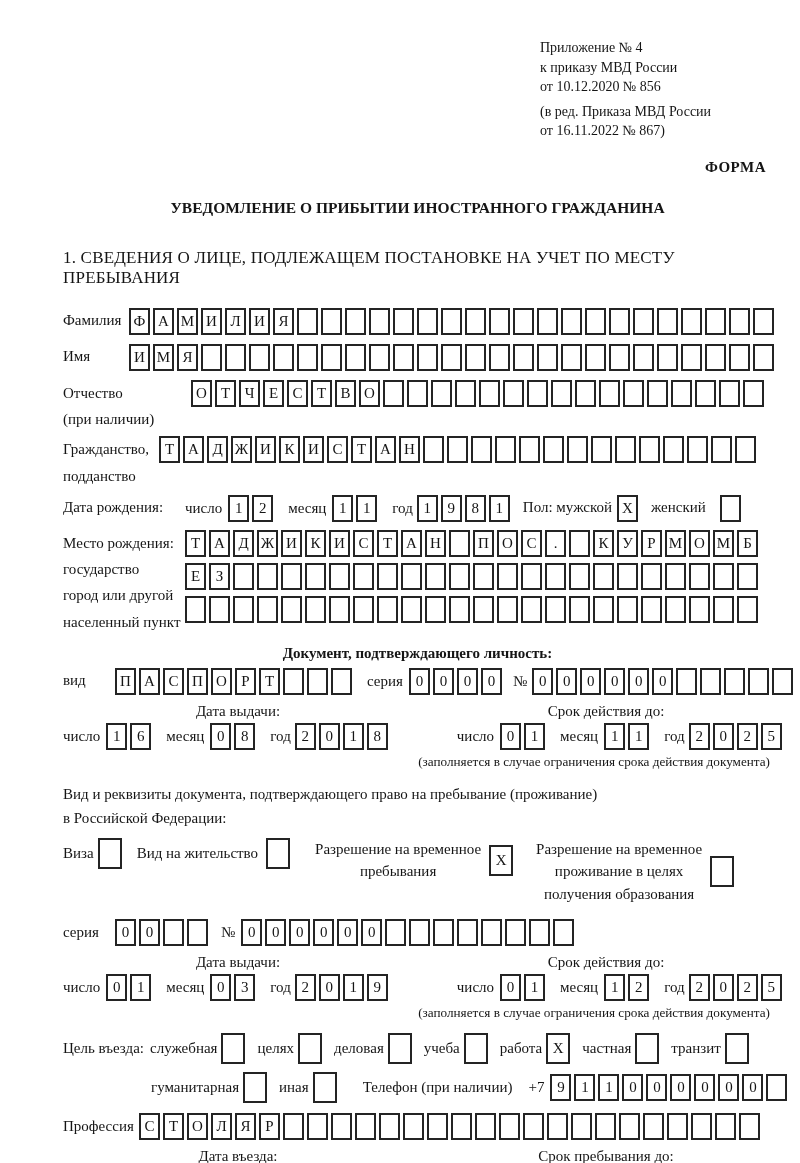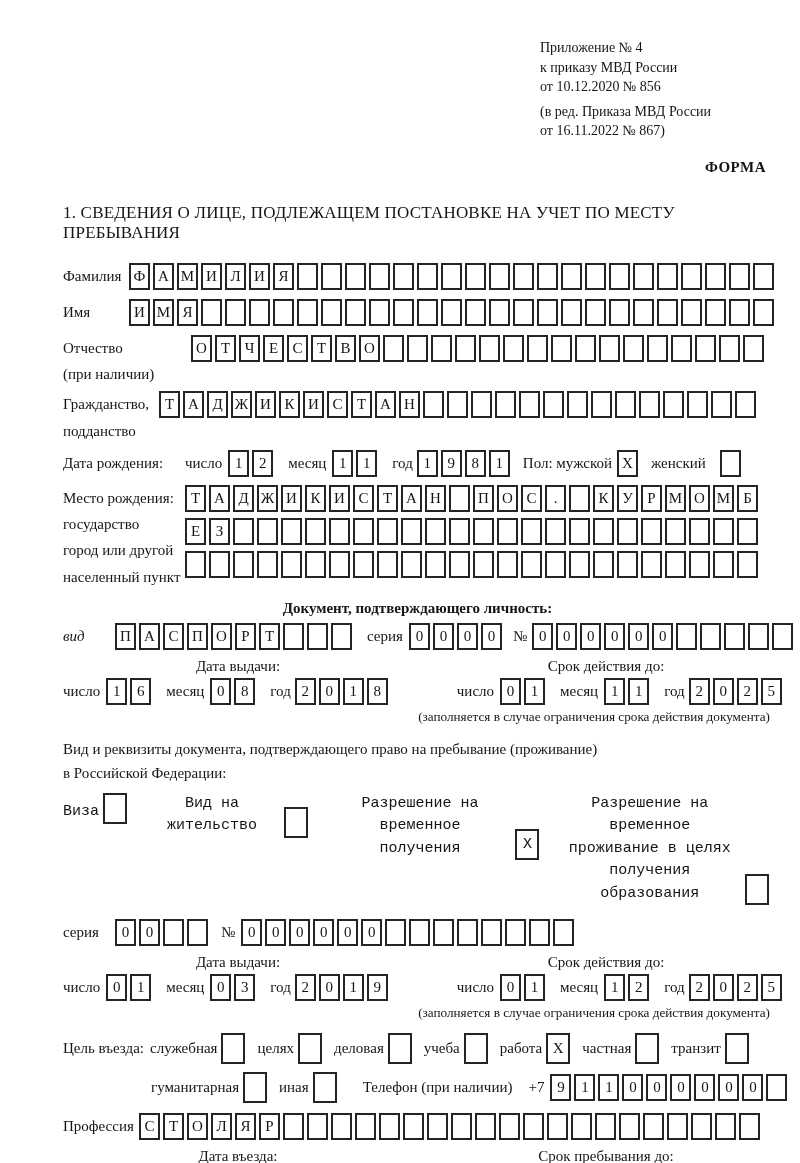--- a/index.html
+++ b/index.html
@@ -39,42 +39,42 @@
     display: inline-flex; align-items: center; justify-content: center;
     font-size: 15px;
     background: #fff;
   }
   .cells.cb .cell { width: 24px; height: 31px; }
 
   .w66 { width: 66px; }
   .w128 { width: 128px; }
   .w96 { width: 96px; }
   .w122 { width: 122px; }
-  .w52 { width: 52px; font-style: italic; }
+  .w52 { width: 52px; }
   .w76 { width: 76px; }
 
   .dgroup { display: flex; align-items: center; }
   .dlbl { font-size: 15px; margin: 0 6px 0 12px; }
   .dlbl.first { margin-left: 0; }
 
   .stack { display: flex; flex-direction: column; }
   .stack .cells { margin-bottom: 6px; }
 
   .doc-heading { text-align: center; font-weight: bold; font-size: 15px; margin-top: 10px; }
 
   .hdr-row { display: flex; font-size: 15px; margin-top: 8px; }
   .hdr-issue { width: 350px; text-align: center; }
   .hdr-valid { width: 330px; text-align: center; margin-left: 28px; }
 
   .note { font-size: 13.2px; text-align: right; margin-top: 4px; margin-right: 2px; }
 
   .intro { font-size: 15px; margin-top: 12px; line-height: 1.6; }
 
   .res-options { display: flex; align-items: flex-start; margin-top: 8px; }
-  .res-opt { display: flex; align-items: flex-end; font-family: Liberation Mono, monospace; }
+  .res-opt { display: flex; align-items: center; }
   .res-opt .olbl { font-size: 15px; text-align: center; line-height: 1.5; }
   .res-opt .cells { margin-left: 8px; }
 
   .purpose-line { display: flex; align-items: center; margin-top: 12px; }
   .p-opt { display: flex; align-items: center; margin-right: 9px; }
   .p-opt .olbl { font-size: 15px; margin-right: 4px; }
 </style>
 </head>
 <body>
 
@@ -86,20 +86,21 @@
     <div>от 10.12.2020 № 856</div>
     <div class="amendment">
       <div>(в ред. Приказа МВД России</div>
       <div>от 16.11.2022 № 867)</div>
     </div>
   </div>
 
   <div class="form-label">ФОРМА</div>
 
   <div class="title">
+    <div>УВЕДОМЛЕНИЕ О ПРИБЫТИИ ИНОСТРАННОГО ГРАЖДАНИНА</div>
   </div>
 
   <div class="sec-heading">1. СВЕДЕНИЯ О ЛИЦЕ, ПОДЛЕЖАЩЕМ ПОСТАНОВКЕ НА УЧЕТ ПО МЕСТУ ПРЕБЫВАНИЯ</div>
 
   <div class="frow" style="margin-top:20px">
     <span class="lbl w66">Фамилия</span>
     <span class="cells">
         <span class="cell">Ф</span>
         <span class="cell">А</span>
         <span class="cell">М</span>
@@ -442,30 +443,30 @@
     <div>в Российской Федерации:</div>
   </div>
 
   <div class="res-options">
     <div class="res-opt">
       <span class="olbl">Виза</span>
       <span class="cells cb" style="margin-left:4px">
           <span class="cell"></span>
         </span>
     </div>
-    <div class="res-opt" style="margin-left:18px">
+    <div class="res-opt" style="margin-left:12px">
       <span class="olbl">Вид на жительство</span>
       <span class="cells cb">
           <span class="cell"></span>
         </span>
     </div>
     <div class="res-opt" style="margin-left:22px">
       <span class="olbl">
         <span>Разрешение на временное</span><br>
-        <span>получения</span>
+        <span>пребывания</span>
       </span>
       <span class="cells cb">
           <span class="cell">X</span>
         </span>
     </div>
     <div class="res-opt" style="margin-left:20px">
       <span class="olbl">
         <span>Разрешение на временное</span><br>
         <span>проживание в целях</span><br>
         <span>получения образования</span>

